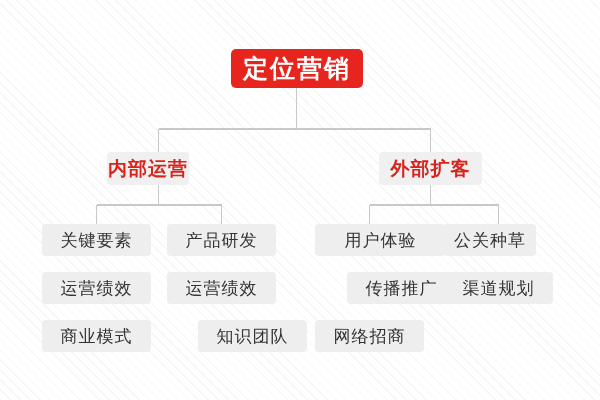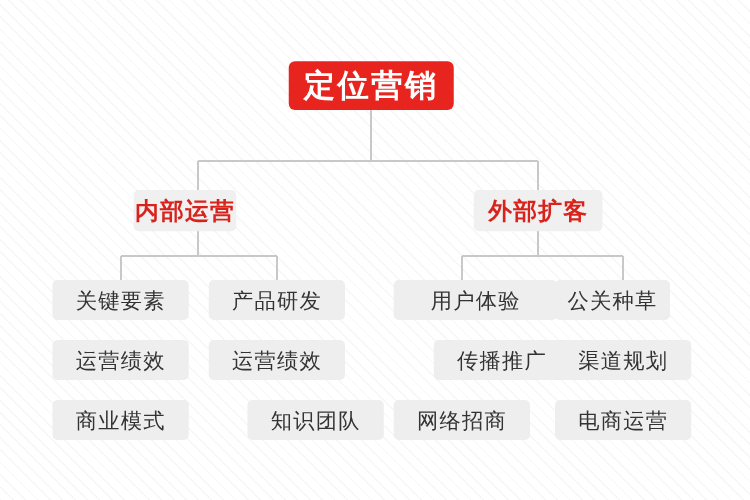--- a/index.html
+++ b/index.html
@@ -124,15 +124,14 @@
   <div class="node node-leaf" style="left:167px; top:224px; width:109px;">产品研发</div>
   <div class="node node-leaf" style="left:167px; top:272px; width:109px;">运营绩效</div>
   <div class="node node-leaf" style="left:167px; top:320px; width:109px;margin-left:31px;">知识团队</div>
 
   <div class="node node-leaf" style="left:315px; top:224px; width:131px;">用户体验</div>
   <div class="node node-leaf" style="left:315px; top:272px; width:109px;margin-left:32px;">传播推广</div>
   <div class="node node-leaf" style="left:315px; top:320px; width:109px;">网络招商</div>
 
   <div class="node node-leaf" style="left:444px; top:224px; width:92px;">公关种草</div>
   <div class="node node-leaf" style="left:444px; top:272px; width:109px;">渠道规划</div>
-  <div class="node node-leaf" style="left:444px; top:320px; width:109px;">电商运营</div>
 
 </div>
 
 </body></html>

